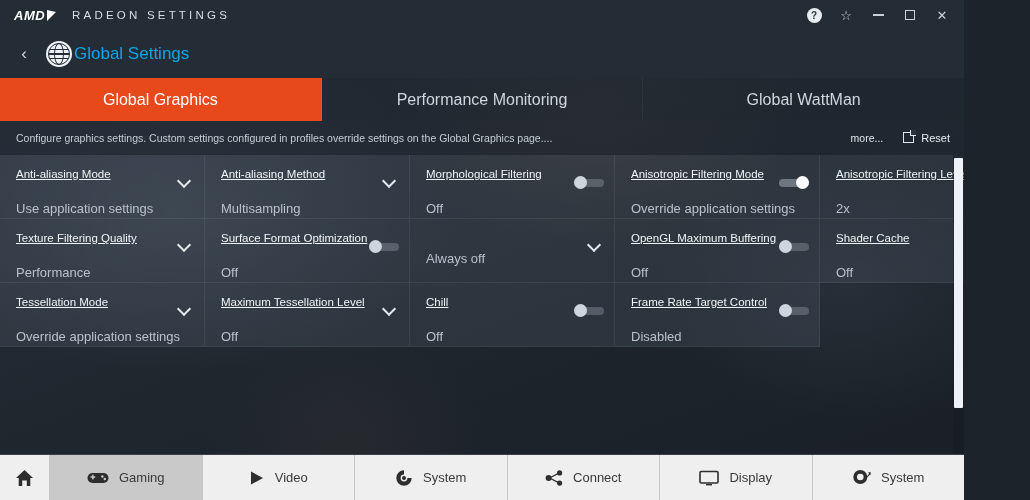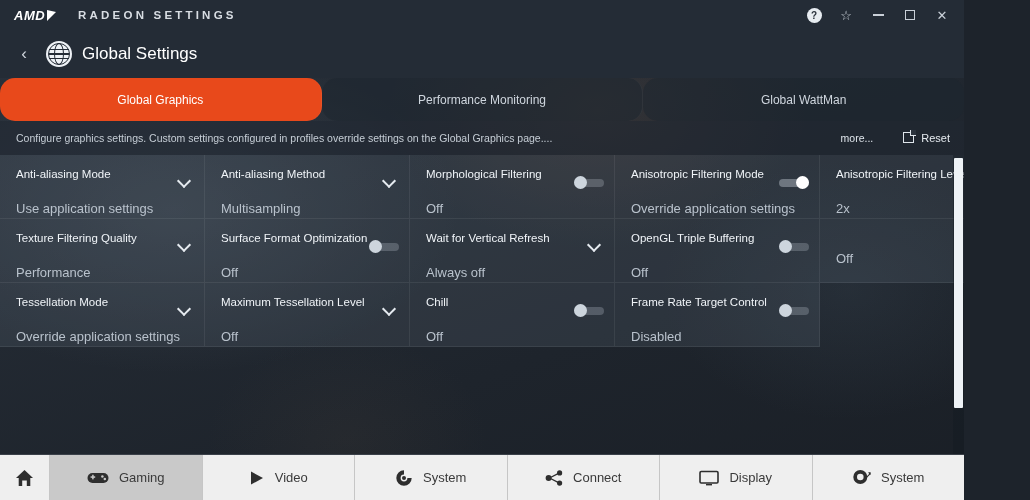--- a/index.html
+++ b/index.html
@@ -49,25 +49,25 @@
   }
   .amd-logo .amd-text { font-style: italic; font-weight: 700; }
   .amd-arrow {
     width: 0; height: 0;
     margin-left: 2px;
     border-left: 9px solid #ffffff;
     border-bottom: 9px solid transparent;
     border-top: 2px solid transparent;
   }
   .radeon-settings {
-    margin-left: 22px;
+    margin-left: 16px;
     font-size: 11.5px;
     letter-spacing: 3.2px;
     color: #d8dde3;
-    font-weight: 700;
+    font-weight: 400;
   }
   .titlebar-spacer { flex: 1; }
   .win-ctl {
     width: 32px; height: 30px;
     display: flex; align-items: center; justify-content: center;
     color: #c9d0d8;
     font-size: 13px;
     cursor: default;
   }
   .help-circle {
@@ -122,43 +122,42 @@
   .globe-bar {
     position: absolute;
     left: 3px; right: 3px;
     height: 1.4px;
     background: #242c36;
   }
   .globe-bar.b1 { top: 8px; }
   .globe-bar.b2 { top: 12.3px; }
   .globe-bar.b3 { top: 17px; }
   .page-title {
-    margin-left: 10px;
+    margin-left: 2px;
     font-size: 17px;
-    color: #ffffff;
+    color: #0ea5e9;
     font-weight: 400;
   }
 
   
   .tabs {
     height: 43px;
     flex: 0 0 43px;
     display: flex;
     position: relative;
     z-index: 5;
   }
   .tab {
     flex: 1;
     display: flex; align-items: center; justify-content: center;
-    font-size: 12px;
+    font-size: 16px;
     color: #cfd6de;
     background: rgba(30,38,47,0.55);
     border-right: 1px solid rgba(255,255,255,0.05);
     cursor: default;
-    border-radius: 15px;
   }
   .tab:last-child { border-right: none; }
   .tab.active {
     background: #e8491b;
     color: #ffffff;
     font-weight: 500;
   }
 
   
   .descbar {
@@ -170,21 +169,21 @@
     font-size: 10.5px;
     color: #c6ced6;
     background: rgba(32,40,50,0.58);
     position: relative;
     z-index: 5;
   }
   .descbar .desc-text { flex: 1; }
   .more-link {
     font-size: 10.5px;
     color: #dfe5eb;
-    margin-right: 30px;
+    margin-right: 20px;
     cursor: default;
   }
   .reset-btn {
     display: flex; gap: 7px;
     font-size: 11px;
     color: #e6ebf0;
     cursor: default;
   }
   .reset-icon {
     width: 11px; height: 11px;
@@ -226,20 +225,21 @@
     flex-direction: column;
     justify-content: flex-start;
   }
   .card-title {
     font-size: 11.5px;
     color: #f0f4f8;
     font-weight: 500;
     line-height: 14px;
     padding-right: 28px;
     white-space: nowrap;
+    text-decoration: underline;
   }
   .card-value {
     font-size: 13px;
     color: #b9c2cc;
     line-height: 15px;
     margin-top: 20px;
     padding-right: 28px;
     white-space: nowrap;
   }
   .chevron {
@@ -427,33 +427,33 @@
         </div>
         <div class="card">
           <div class="card-title">Surface Format Optimization</div>
           <div class="card-value">Off</div>
           <div class="toggle off">
             <span class="track"></span>
             <span class="knob"></span>
           </div>
         </div>
         <div class="card">
-          <div class="card-title">Wait for Vertical Refresh</div>
           <div class="card-value">Always off</div>
           <div class="chevron"></div>
         </div>
         <div class="card">
-          <div class="card-title">OpenGL Triple Buffering</div>
+          <div class="card-title">OpenGL Maximum Buffering</div>
           <div class="card-value">Off</div>
           <div class="toggle off">
             <span class="track"></span>
             <span class="knob"></span>
           </div>
         </div>
         <div class="card">
+          <div class="card-title">Shader Cache</div>
           <div class="card-value">Off</div>
           <div class="toggle off">
             <span class="track"></span>
             <span class="knob"></span>
           </div>
         </div>
         <div class="card">
           <div class="card-title">Tessellation Mode</div>
           <div class="card-value">Override application settings</div>
           <div class="chevron"></div>

